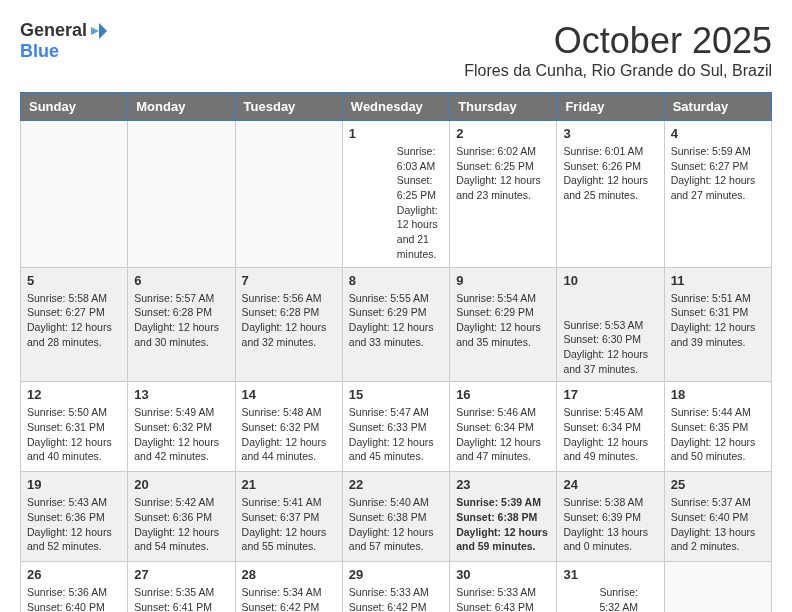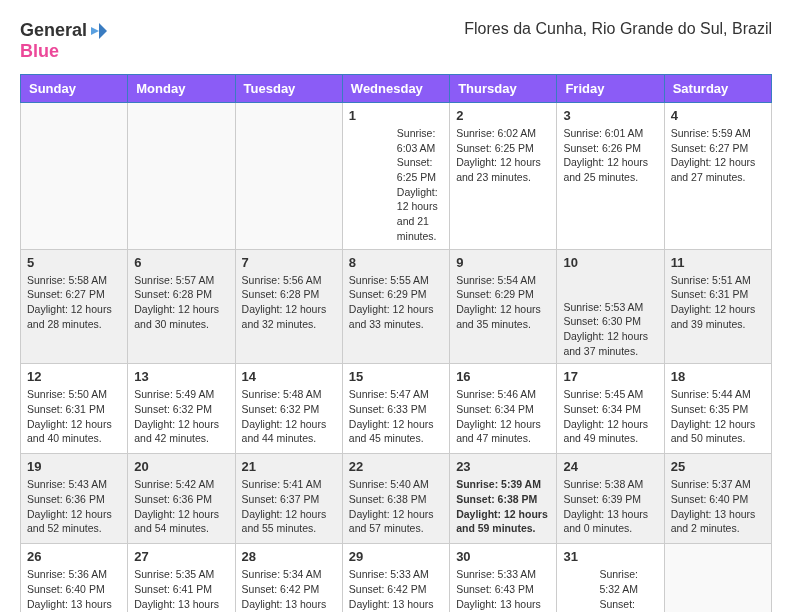--- a/index.html
+++ b/index.html
@@ -26,21 +26,21 @@
       align-items: center;
     }
     .logo-general {
       font-size: 18px;
       font-weight: bold;
       color: #333;
     }
     .logo-blue {
       font-size: 18px;
       font-weight: bold;
-      color: #ec4899;
+      color: #3b82f6;
     }
     .logo-icon {
       width: 20px;
       height: 20px;
       margin-left: 2px;
     }
     .title-section {
       text-align: right;
     }
     .month-title {
@@ -51,21 +51,21 @@
     .location {
       font-size: 16px;
       color: #333;
     }
     .calendar {
       width: 100%;
       border-collapse: collapse;
       border: 1px solid #ccc;
     }
     .calendar th {
-      background-color: #8b5cf6;
+      background-color: #737373;
       color: white;
       text-align: left;
       padding: 6px 8px;
       font-size: 13px;
       font-weight: bold;
       border: 1px solid #3a7cc1;
     }
     .calendar td {
       vertical-align: top;
       padding: 5px 6px;
@@ -101,20 +101,21 @@
     <div class="logo-text">
       <span class="logo-general">General</span>
       <svg class="logo-icon" viewBox="0 0 20 20">
         <polygon points="10,2 18,10 10,18" fill="#3a7cc1"></polygon>
         <polygon points="2,6 10,10 2,14" fill="#5aa0e0"></polygon>
       </svg>
     </div>
     <span class="logo-blue">Blue</span>
   </div>
   <div class="title-section">
+    <div class="month-title">October 2025</div>
     <div class="location">Flores da Cunha, Rio Grande do Sul, Brazil</div>
   </div>
 </div>
 
 <table class="calendar">
   <thead>
     <tr>
     <th>Sunday</th>
         <th>Monday</th>
         <th>Tuesday</th>

